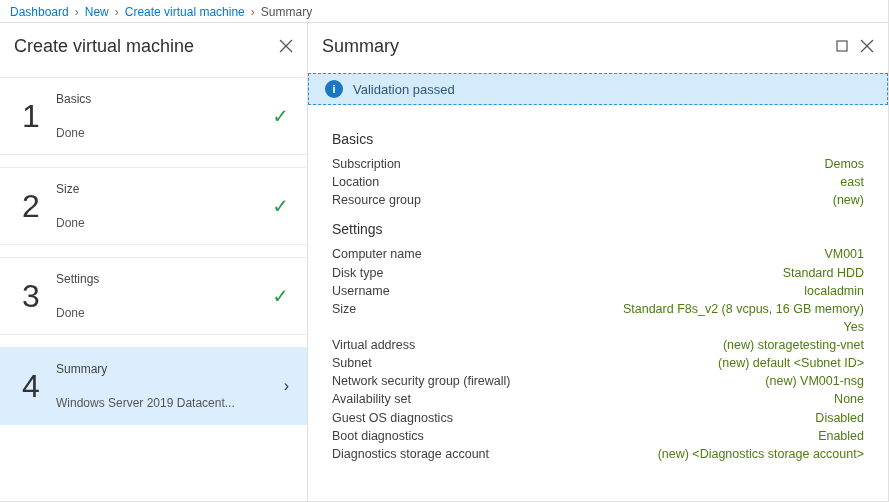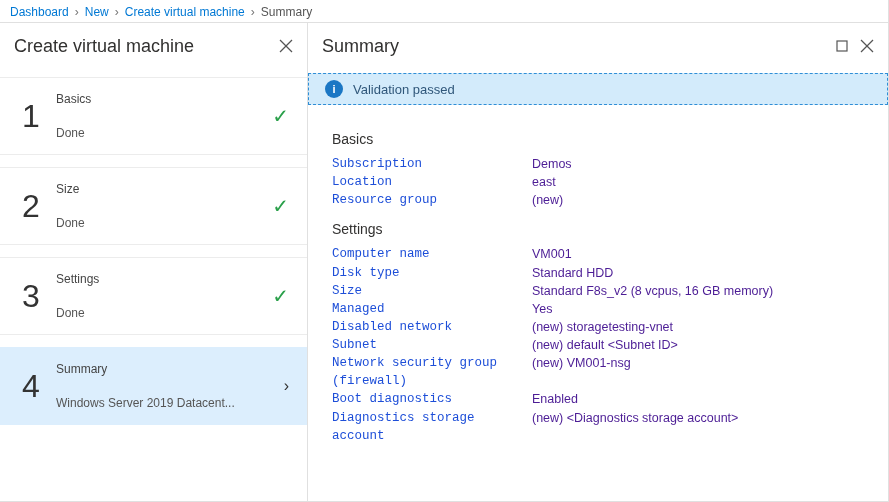--- a/index.html
+++ b/index.html
@@ -89,22 +89,22 @@
     background: #1b77c4;
     color: #fff;
     border-radius: 50%;
     display: flex; align-items: center; justify-content: center;
     font-weight: 700; font-size: 11px;
     flex-shrink: 0;
   }
   .details { padding: 6px 24px 8px 24px; overflow: auto; }
   .section-title { font-size: 14px; margin: 12px 0 8px 0; font-weight:400;}
   .row { display: flex; font-size: 12.5px; line-height: 1.45; }
-  .row .k { width: 200px; color: #1d4ed8; font-family: Liberation Mono, monospace; }
-  .row .v { flex: 1; color: #4c1d95; }
+  .row .k { width: 200px; color: #404040; }
+  .row .v { flex: 1; color: #4d7c0f; text-align: right; }
 </style>
 </head>
 <body>
 
 <div class="breadcrumb">
   <a>Dashboard</a>
   <span class="sep">›</span>
   <a>New</a>
   <span class="sep">›</span>
   <a>Create virtual machine</a>
@@ -202,40 +202,51 @@
       <div class="section-title">Settings</div>
       <div class="row">
           <div class="k">Computer name</div>
           <div class="v">VM001</div>
         </div>
       <div class="row">
           <div class="k">Disk type</div>
           <div class="v">Standard HDD</div>
         </div>
       <div class="row">
+          <div class="k">Username</div>
+          <div class="v">localadmin</div>
+        </div>
+      <div class="row">
           <div class="k">Size</div>
           <div class="v">Standard F8s_v2 (8 vcpus, 16 GB memory)</div>
         </div>
       <div class="row">
-          <div class="k">Managed</div>
           <div class="v">Yes</div>
         </div>
       <div class="row">
-          <div class="k">Disabled network</div>
+          <div class="k">Virtual address</div>
           <div class="v">(new) storagetesting-vnet</div>
         </div>
       <div class="row">
           <div class="k">Subnet</div>
           <div class="v">(new) default &lt;Subnet ID&gt;</div>
         </div>
       <div class="row">
           <div class="k">Network security group (firewall)</div>
           <div class="v">(new) VM001-nsg</div>
         </div>
       <div class="row">
+          <div class="k">Availability set</div>
+          <div class="v">None</div>
+        </div>
+      <div class="row">
+          <div class="k">Guest OS diagnostics</div>
+          <div class="v">Disabled</div>
+        </div>
+      <div class="row">
           <div class="k">Boot diagnostics</div>
           <div class="v">Enabled</div>
         </div>
       <div class="row">
           <div class="k">Diagnostics storage account</div>
           <div class="v">(new) &lt;Diagnostics storage account&gt;</div>
         </div>
     </div>
   </div>
 </div>

